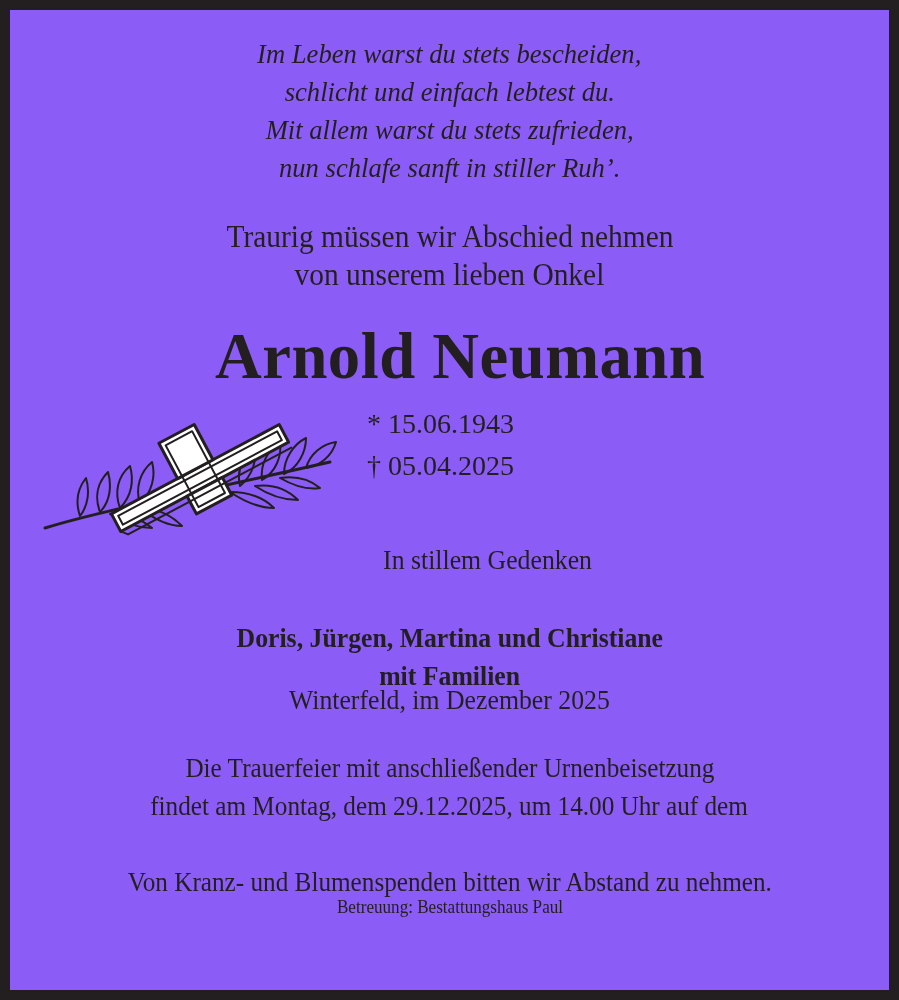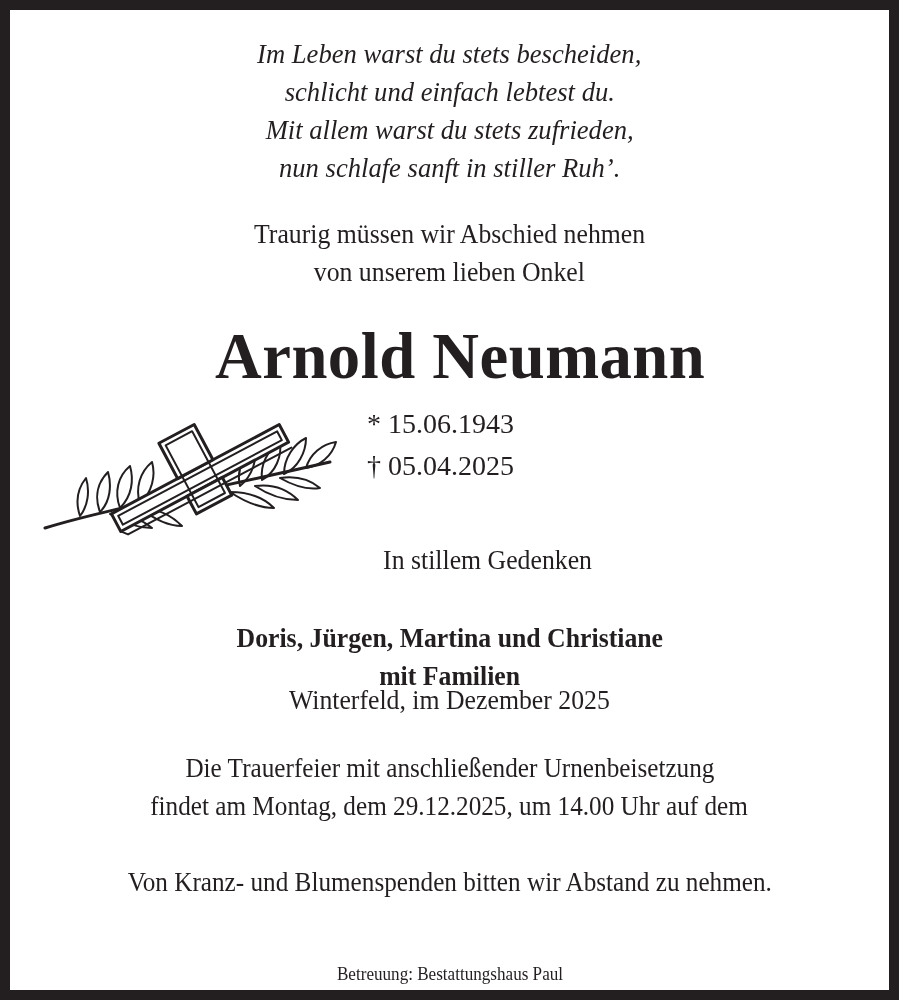--- a/index.html
+++ b/index.html
@@ -8,34 +8,34 @@
     background: #231f20;
     position: relative;
     overflow: hidden;
     font-family: "Liberation Serif", "DejaVu Serif", serif;
     color: #231f20;
   }
   .card {
     position: absolute;
     left: 10px; top: 10px;
     width: 879px; height: 980px;
-    background: #ffffff;
+    background: #8b5cf6;
   }
   .line {
     position: absolute;
     left: 0; width: 879px;
     text-align: center;
     white-space: nowrap;
   }
   .inner {
     display: inline-block;
     transform-origin: center center;
   }
   .poem { font-style: italic; font-size: 28px; }
-  .intro { font-size: 28px; }
+  .intro { font-size: 32px; }
   .name { font-weight: bold; font-size: 66px; letter-spacing: 0.5px; }
   .dates {
     position: absolute; left: 357px; font-size: 28px; white-space: nowrap;
   }
   .gedenken { font-size: 28px; padding-left: 38px; }
   .family { font-weight: bold; font-size: 28px; margin-top: 40px; }
   .place { font-size: 28px; }
   .notice { font-size: 28px; }
   .undertaker { font-size: 18px; }
   .cross-art {
@@ -122,17 +122,17 @@
   <div class="line notice" style="top:742px;">
     <span class="inner" style="transform:scaleX(0.9);">Die Trauerfeier mit anschließender Urnenbeisetzung</span>
   </div>
   <div class="line notice" style="top:780px;">
     <span class="inner" style="transform:scaleX(0.9);">findet am Montag, dem 29.12.2025, um 14.00 Uhr auf dem</span>
   </div>
   <div class="line notice" style="top:856px;">
     <span class="inner" style="transform:scaleX(0.9);">Von Kranz- und Blumenspenden bitten wir Abstand zu nehmen.</span>
   </div>
 
-  <div class="line undertaker" style="top:954px;">
+  <div class="line undertaker" style="top:887px;">
     <span class="inner" style="transform:scaleX(0.95);">Betreuung: Bestattungshaus Paul</span>
   </div>
 
 </div>
 
 </body></html>

